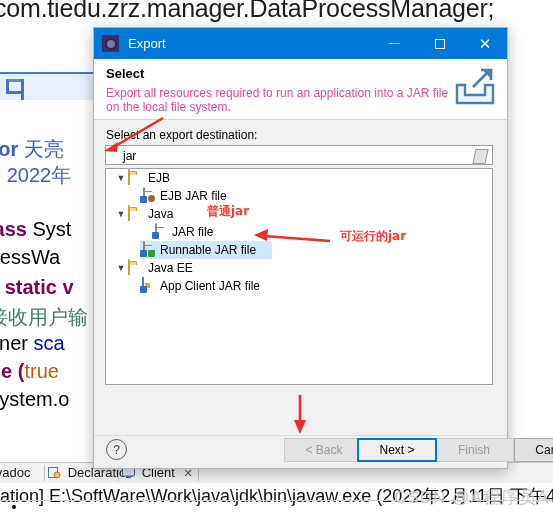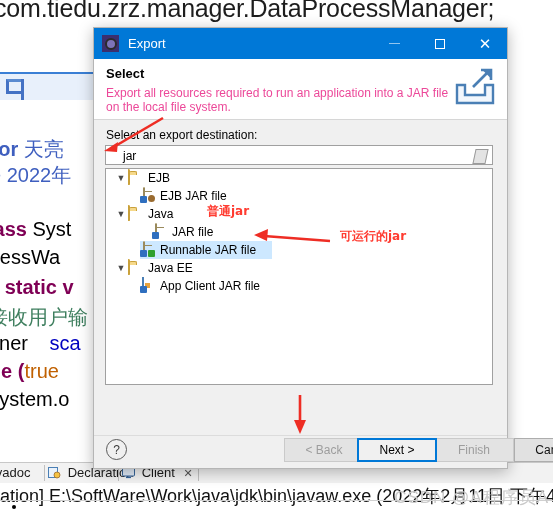--- a/index.html
+++ b/index.html
@@ -30,21 +30,21 @@
     background:#4472c4;
   }
   .code{
     position:absolute;left:0;top:100px;width:275px;height:355px;
     background:#ffffff;overflow:hidden;
   }
   .cl{position:absolute;white-space:nowrap;font-size:20px;font-family:"Liberation Sans",sans-serif;}
   .cmt{color:#3f5fbf;}
   .kw{color:#7f0055;font-weight:bold;}
   .plain{color:#000000;}
-  .field{color:#0000c0;margin-left:16px;}
+  .field{color:#0000c0;}
   .cn{color:#3f7f5f;}
   .num{color:#c06000;}
   .editor-rightedge{
     position:absolute;left:272px;top:72px;width:3px;height:385px;background:#7ba7d7;
   }
 
   
   .views-tabs{
     position:absolute;left:0;top:462px;width:553px;height:20px;
     background:#f2f2f2;border-top:1px solid #c8c8c8;

